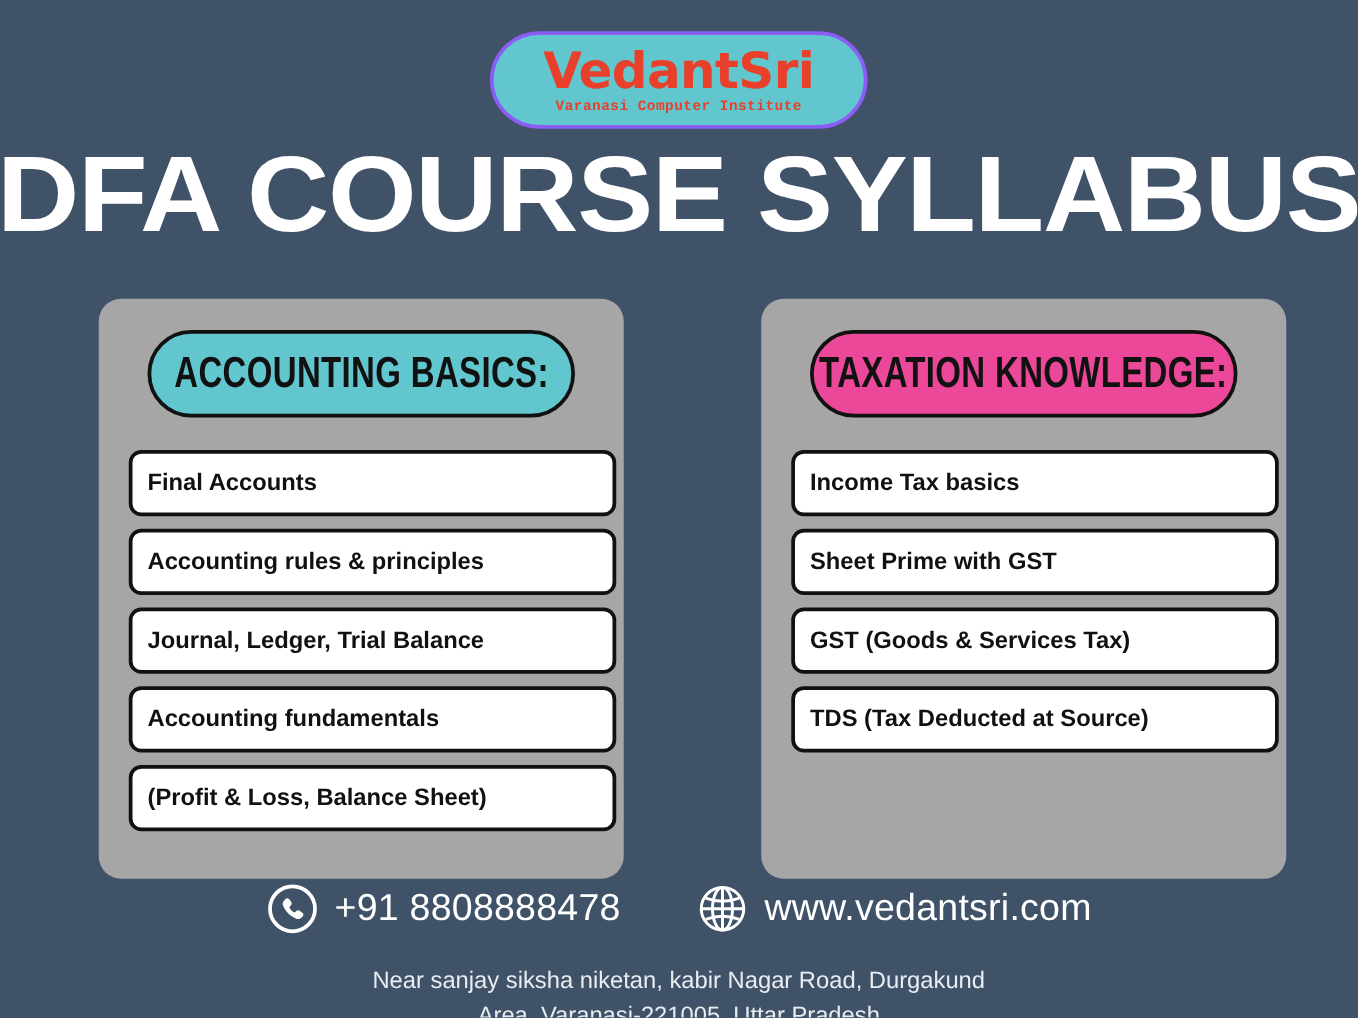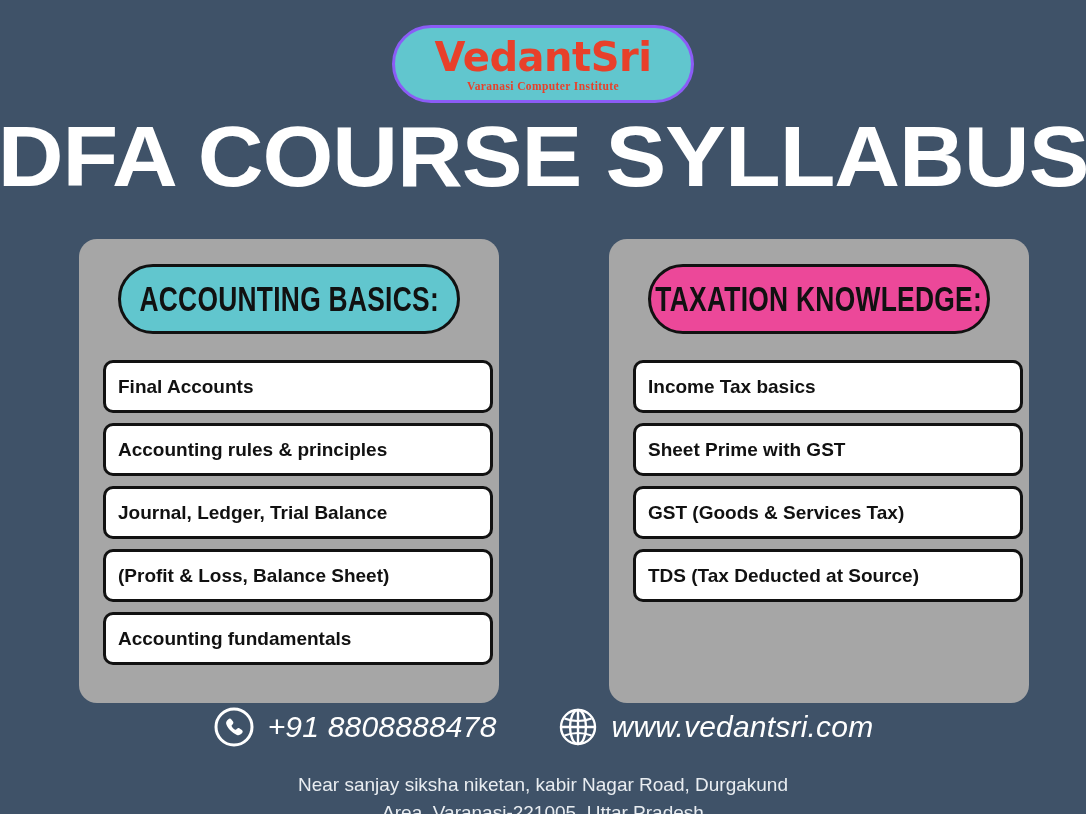--- a/index.html
+++ b/index.html
@@ -38,21 +38,21 @@
   }
   .logo-name {
     font-family: "DejaVu Sans", sans-serif;
     font-weight: bold;
     font-size: 40px;
     line-height: 0.96;
     color: #E8402A;
     letter-spacing: -0.5px;
   }
   .logo-tag {
-    font-family: Liberation Serif, serif;
+    font-family: Liberation Mono, monospace;
     font-weight: bold;
     font-size: 11.5px;
     color: #E8402A;
     letter-spacing: 0.4px;
     margin-top: 3px;
   }
 
   
   .page-title {
     position: absolute;
@@ -152,21 +152,20 @@
   .footer {
     position: absolute;
     top: 706px;
     left: 0; right: 0;
   }
   .contact-row {
     display: flex;
     justify-content: center;
     align-items: center;
     gap: 60px;
-    font-style: italic;
   }
   .contact {
     display: flex;
     align-items: center;
     gap: 13px;
   }
   .contact-text {
     font-family: "Liberation Sans", sans-serif;
     font-size: 30px;
     color: #FFFFFF;
@@ -216,27 +215,27 @@
       </div>
       <div class="item-row">
         <div class="item-accent teal"></div>
         <div class="item-card">
           <span class="item-text">Journal, Ledger, Trial Balance</span>
         </div>
       </div>
       <div class="item-row">
         <div class="item-accent teal"></div>
         <div class="item-card">
+          <span class="item-text">Accounting fundamentals</span>
+        </div>
+      </div>
+      <div class="item-row">
+        <div class="item-accent teal"></div>
+        <div class="item-card">
           <span class="item-text">(Profit &amp; Loss, Balance Sheet)</span>
-        </div>
-      </div>
-      <div class="item-row">
-        <div class="item-accent teal"></div>
-        <div class="item-card">
-          <span class="item-text">Accounting fundamentals</span>
         </div>
       </div>
     </div>
   </div>
 
   <div class="panel">
     <div class="sec-header coral">
       <span class="sec-header-text">TAXATION KNOWLEDGE:</span>
     </div>
     <div class="items">

